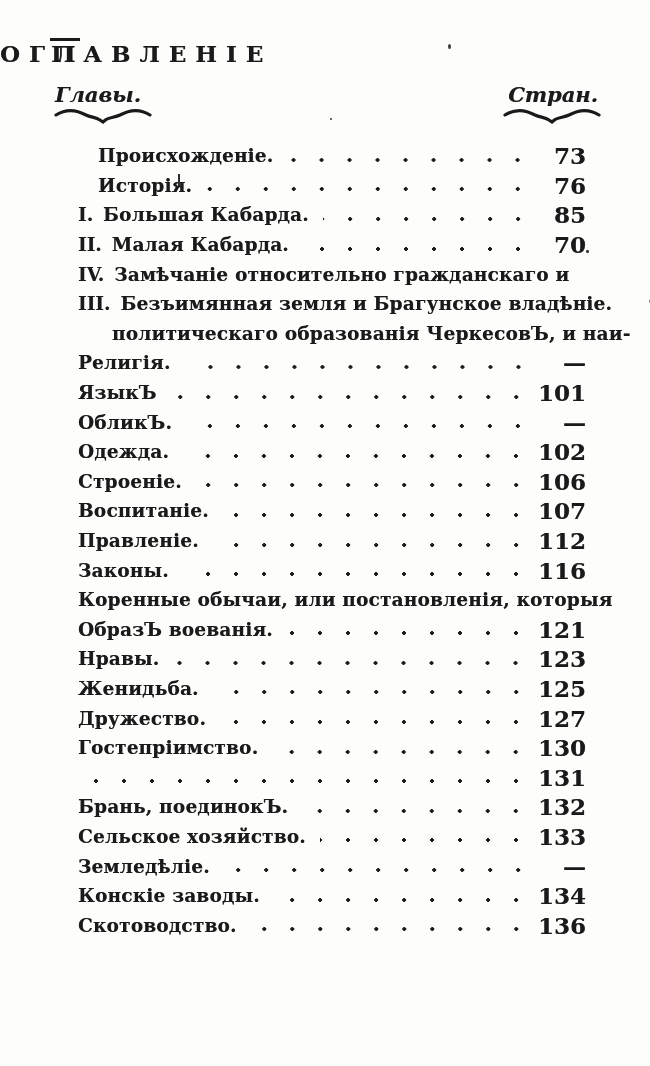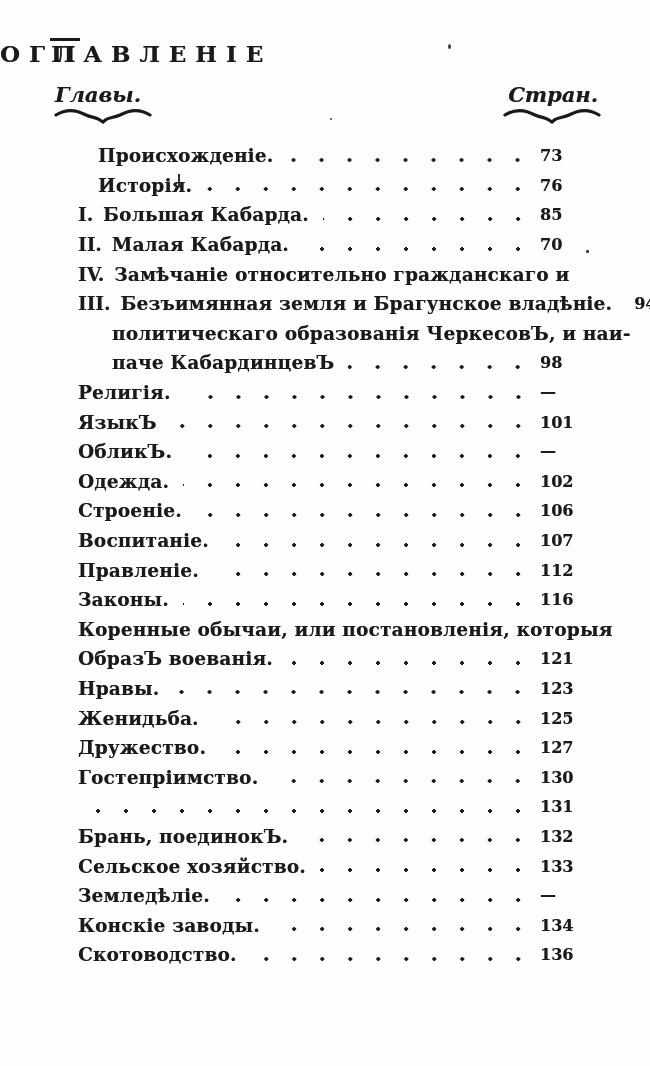--- a/index.html
+++ b/index.html
@@ -46,21 +46,21 @@
   .indent1{padding-left:38px;}
   .indent2{padding-left:52px;}
   .num{margin-right:10px;}
   .label{letter-spacing:0.2px;}
   .leader{
     flex:1;min-width:0;height:8px;margin:0 8px 0 14px;
     transform:translateY(4px);
     background-image:radial-gradient(circle 2px at 50% 50%, #1c1c1c 96%, rgba(0,0,0,0));
     background-size:28px 8px;background-repeat:repeat-x;background-position:right center;
   }
-  .pageno{margin-left:auto;min-width:46px;font-size:16px;}
+  .pageno{margin-left:auto;min-width:46px;text-align:right;font-size:23px;}
   .row .leader + .pageno{margin-left:0;}
   
   .speck{position:absolute;background:#3a3a3a;border-radius:50%;}
   .tick{position:absolute;width:1.5px;height:12px;background:#2c2c2c;}
 </style>
 </head>
 <body>
 
 <div class="page">
 
@@ -115,26 +115,20 @@
     <span class="num">III.</span>
     <span class="label">Безъимянная земля и Брагунское владѣніе.</span>
     <span class="leader"></span>
     <span class="pageno">94</span>
   </div>
       <div class="row indent2">
 
     <span class="label">политическаго образованія ЧеркесовЪ, и наи-</span>
 
   </div>
-      <div class="row indent2">
-
-    <span class="label">паче КабардинцевЪ</span>
-    <span class="leader"></span>
-    <span class="pageno">98</span>
-  </div>
       <div class="row indent0">
 
     <span class="label">Религія.</span>
     <span class="leader"></span>
     <span class="pageno">—</span>
   </div>
       <div class="row indent0">
 
     <span class="label">ЯзыкЪ</span>
     <span class="leader"></span>

